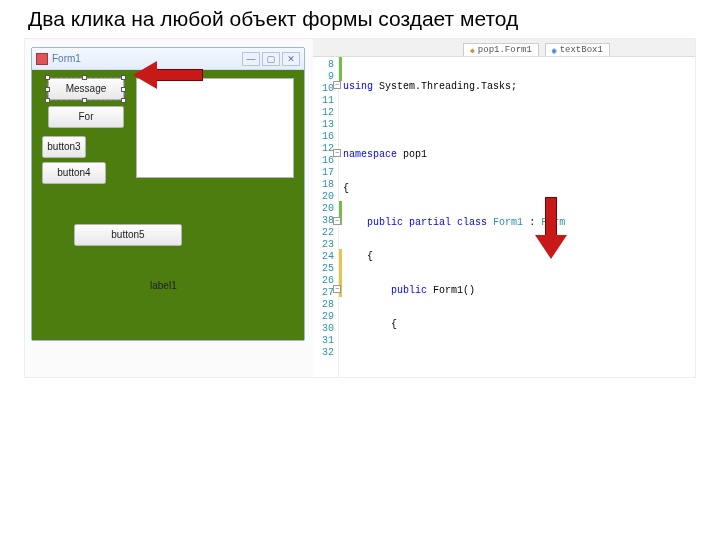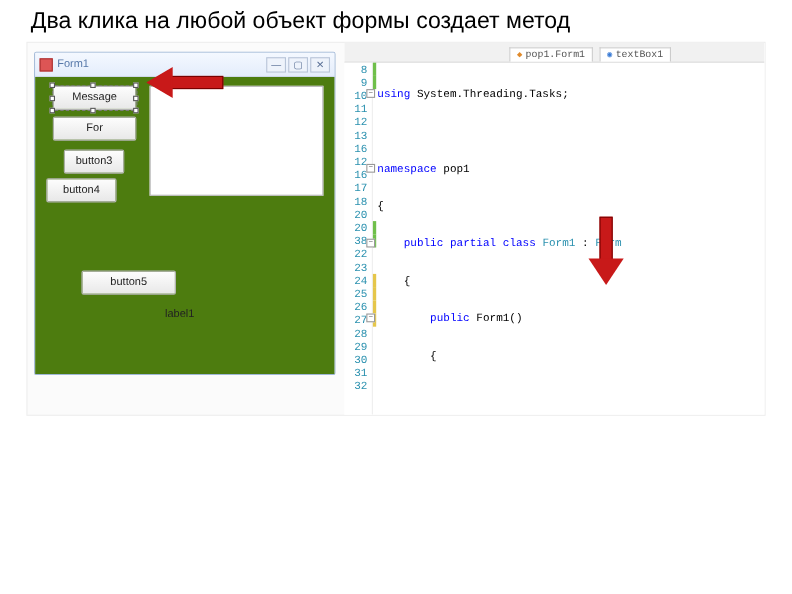--- a/index.html
+++ b/index.html
@@ -189,26 +189,26 @@
       <div class="selhandle" style="left:13px;top:5px"></div>
       <div class="selhandle" style="left:50px;top:5px"></div>
       <div class="selhandle" style="left:89px;top:5px"></div>
       <div class="selhandle" style="left:13px;top:17px"></div>
       <div class="selhandle" style="left:89px;top:17px"></div>
       <div class="selhandle" style="left:13px;top:28px"></div>
       <div class="selhandle" style="left:50px;top:28px"></div>
       <div class="selhandle" style="left:89px;top:28px"></div>
 
       <div class="btn" style="left:16px;top:36px;width:76px">For</div>
-      <div class="btn" style="left:26px;top:66px;width:55px">button3</div>
+      <div class="btn" style="left:10px;top:66px;width:44px">button3</div>
       <div class="btn" style="left:10px;top:92px;width:64px">button4</div>
 
       <div class="textbox" style="left:104px;top:8px;width:158px;height:100px"></div>
 
-      <div class="btn" style="left:42px;top:176px;width:86px">button5</div>
+      <div class="btn" style="left:42px;top:154px;width:108px">button5</div>
 
       <div class="label" style="left:118px;top:210px">label1</div>
     </div>
   </div>
 
   <div class="arrow" style="left:108px;top:24px;width:70px;height:24px">
     <div class="arrow-body" style="position:absolute;left:22px;top:6px;width:48px;height:12px"></div>
     <div class="arrow-head" style="left:0;top:-2px;border-top:14px solid transparent;border-bottom:14px solid transparent;border-right:24px solid #c81919"></div>
     <div class="arrow-head" style="left:1px;top:0;border-top:12px solid transparent;border-bottom:12px solid transparent;border-right:21px solid #c81919"></div>
   </div>

